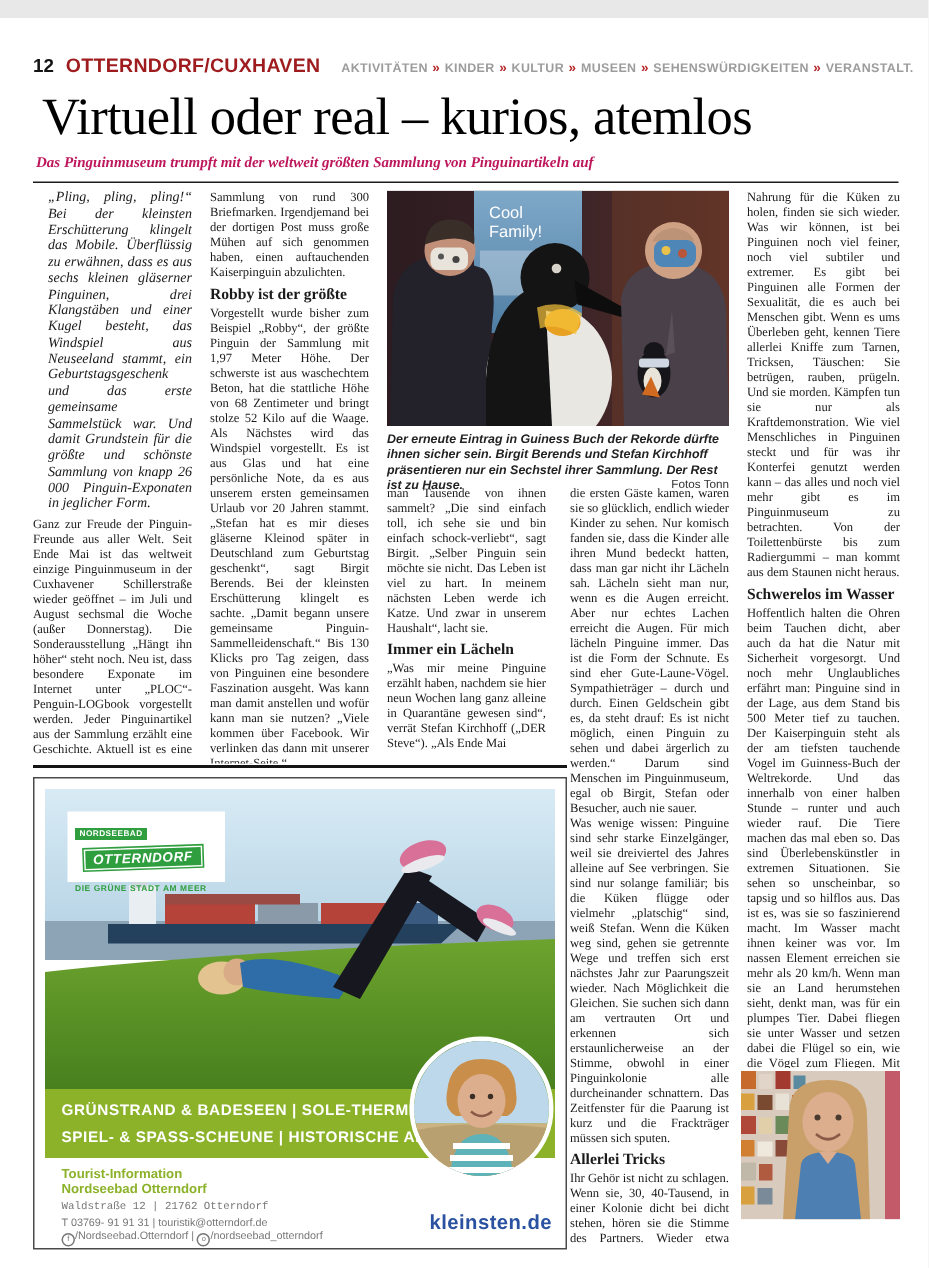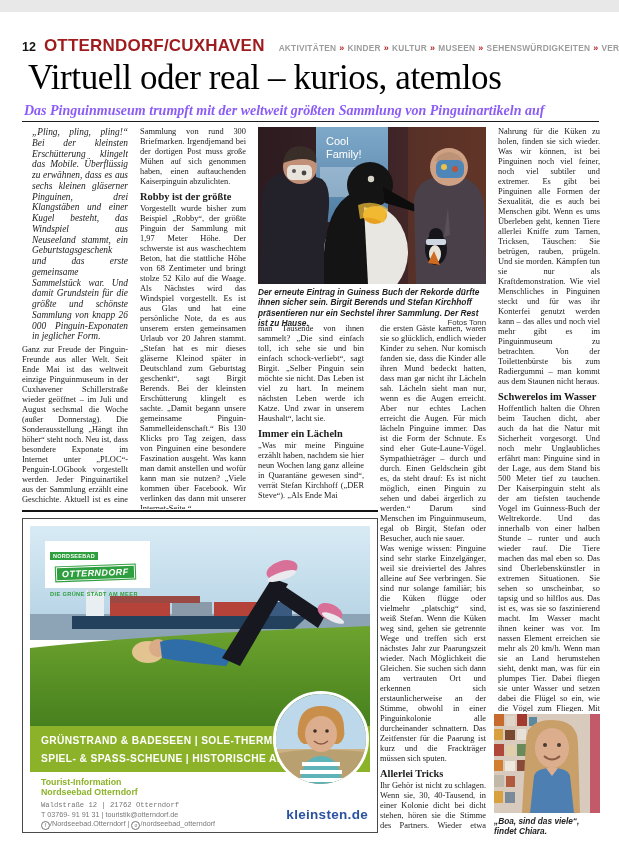--- a/index.html
+++ b/index.html
@@ -3,28 +3,28 @@
 <meta charset="utf-8">
 <style>
   html,body{margin:0;padding:0;}
   body{background:#e8e8e8;}
   .page{position:relative;width:619px;height:845px;background:#ffffff;overflow:hidden;
         font-family:"Liberation Serif",serif;color:#1a1a1a;margin:12px auto;}
   
   .kopf{position:absolute;top:24px;left:22px;right:15px;display:flex;align-items:baseline;
         font-family:"Liberation Sans",sans-serif;white-space:nowrap;}
   .pagenum{font-size:12.5px;font-weight:bold;color:#141414;margin-right:8px;}
-  .section{font-size:17px;font-weight:bold;color:#9e1b1e;letter-spacing:.2px;margin-right:14px;}
+  .section{font-size:13px;font-weight:bold;color:#9e1b1e;letter-spacing:.2px;margin-right:14px;}
   .nav{font-size:8.3px;font-weight:bold;color:#9c9c9c;letter-spacing:.25px;}
   .nav .sep{color:#b5272a;margin:0 3px;font-size:9px;}
   
   .headline{position:absolute;top:47px;left:28px;width:575px;font-size:35px;line-height:38px;
             color:#000000;letter-spacing:-.4px;}
-  .subheadline{position:absolute;top:91px;left:24px;width:575px;font-size:14px;font-weight:bold;
-               font-style:italic;color:#8b5cf6;}
+  .subheadline{position:absolute;top:91px;left:24px;width:575px;font-size:10px;font-weight:bold;
+               font-style:italic;color:#be185d;}
   .rule-top{position:absolute;top:109px;left:22px;width:577px;height:1px;background:#1c1c1c;}
   
   .col{position:absolute;overflow:hidden;text-align:justify;}
   .col p{margin:0;font-size:8.4px;line-height:10px;hyphens:auto;-webkit-hyphens:auto;}
   .col .sub{font-size:10.4px;font-weight:bold;line-height:12px;margin:4px 0 1px 0;text-align:left;}
   .intro{font-style:italic;font-size:9.4px !important;line-height:10.75px !important;
          padding-left:10px;margin-bottom:3px !important;}
   #col1{left:22px;top:115px;width:106px;height:378px;}
   #col2{left:140px;top:115px;width:106px;height:382px;}
   #col3{left:258px;top:312px;width:106px;height:184px;}
@@ -293,15 +293,14 @@
         <path d="M32 28 Q32 6 58 6 Q84 6 84 30 L86 99 L28 99 Z" fill="#c9a06a"></path>
         <ellipse cx="58" cy="34" rx="17" ry="20" fill="#dcae8e"></ellipse>
         <circle cx="51" cy="31" r="2" fill="#4a3a30"></circle>
         <circle cx="65" cy="31" r="2" fill="#4a3a30"></circle>
         <path d="M50 42 Q58 49 66 42" stroke="#8a5a46" stroke-width="1.8" fill="none"></path>
         <path d="M40 62 Q42 54 58 54 Q74 54 76 62 L80 99 L36 99 Z" fill="#4d7fb3"></path>
         <path d="M52 54 L58 62 L64 54" fill="#dcae8e"></path>
       </g>
     </svg>
   </div>
-  <div class="girlcaption">„Boa, sind das viele“, findet Chiara.</div>
 
 </div>
 
 </body></html>

